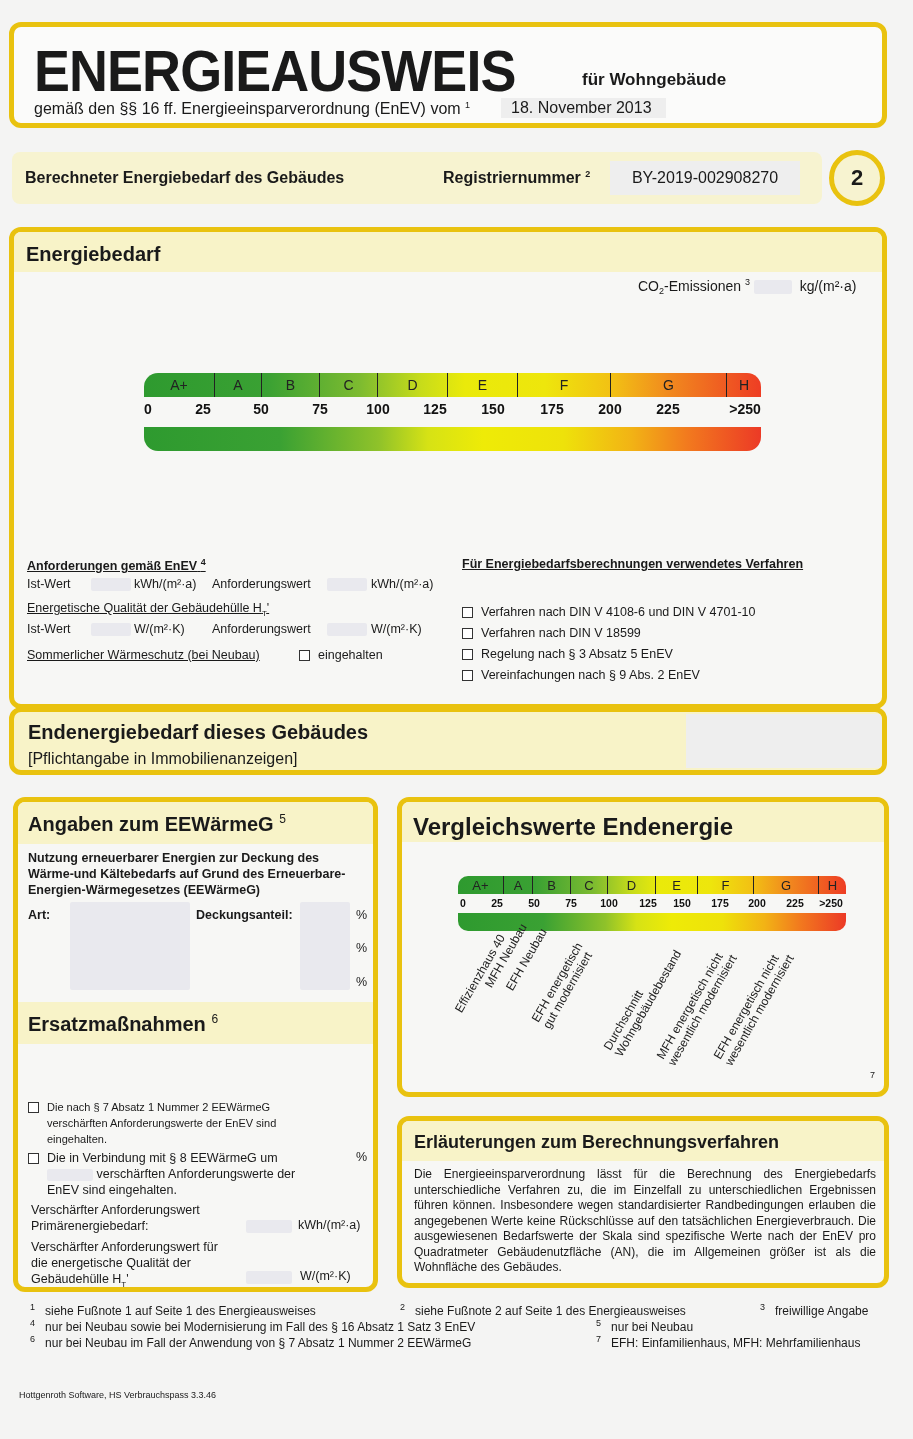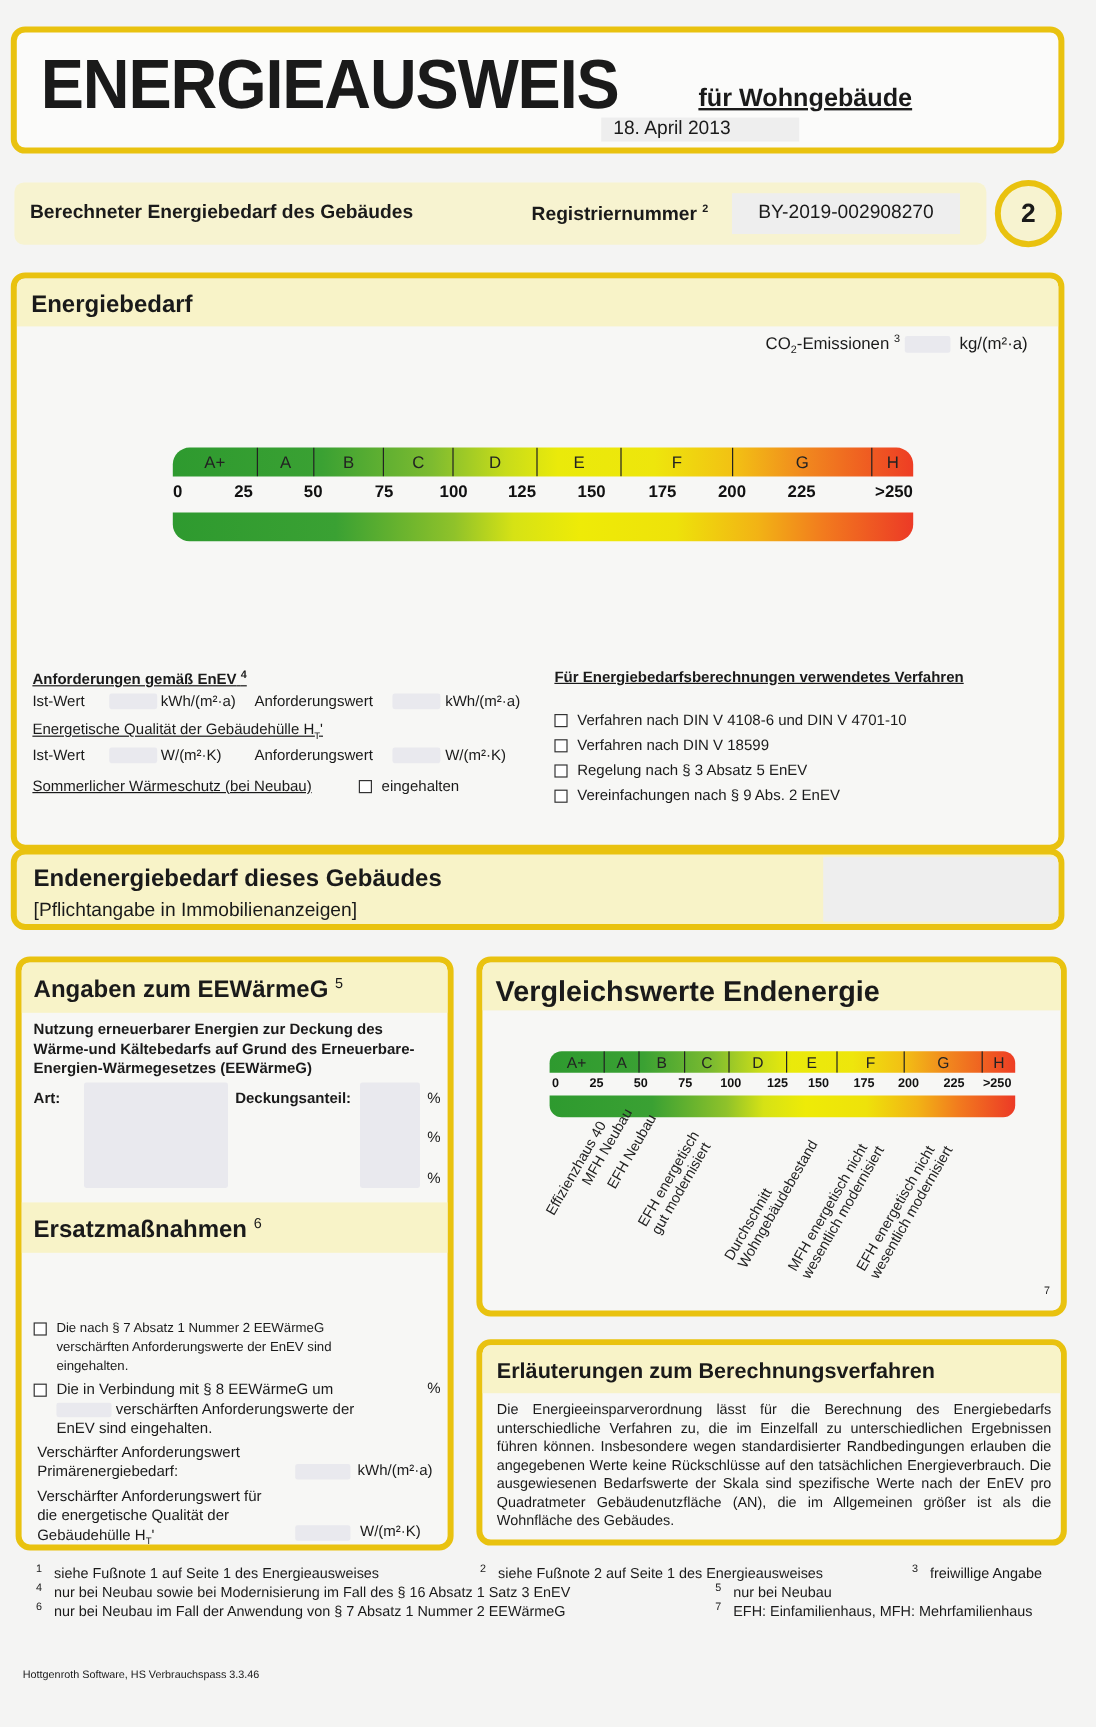--- a/index.html
+++ b/index.html
@@ -20,22 +20,25 @@
   .scale .tick{position:absolute;transform:translateX(-50%);font-weight:bold;color:#111;}
   .scale .bot{position:absolute;left:0;height:24px;border-radius:0 0 14px 14px;
     background:linear-gradient(to right,#2e9a2f 0%,#3aa133 22%,#8fc22a 38%,#d6e215 46%,#eeeb07 55%,#eee20a 68%,#f2b315 79%,#f27a1e 88%,#ec3a26 100%);}
   .rot{position:absolute;transform-origin:left bottom;transform:rotate(-60deg);font-size:12px;line-height:13px;white-space:nowrap;color:#222;}
 </style>
 </head>
 <body>
 
 <div class="ybox" style="left:9px;top:22px;width:878px;height:106px;background:#fbfbfa;">
   <div class="abs" style="left:20px;top:10px;font-size:58px;font-weight:bold;letter-spacing:-1px;transform:scaleX(0.93);transform-origin:left;">ENERGIEAUSWEIS</div>
-  <div class="abs" style="left:568px;top:43px;font-size:21px;font-weight:bold;text-decoration:underline;">für Wohngebäude</div>
-  <div class="abs" style="left:487px;top:71px;font-size:16px;background:#eeeeee;padding:1px 10px;width:145px;">18. April 2013</div>
+  <div class="abs" style="left:568px;top:43px;font-size:17px;font-weight:bold;">für Wohngebäude</div>
+  <div class="abs" style="left:20px;top:73px;font-size:16px;">
+    <span>gemäß den §§ 16 ff. Energieeinsparverordnung (EnEV) vom</span> <sup>1</sup>
+  </div>
+  <div class="abs" style="left:487px;top:71px;font-size:16px;background:#eeeeee;padding:1px 10px;width:145px;">18. November 2013</div>
 </div>
 
 <div class="abs" style="left:12px;top:152px;width:810px;height:52px;background:#f7f3d0;border-radius:8px;"></div>
 <div class="abs" style="left:25px;top:169px;font-size:16px;font-weight:bold;">Berechneter Energiebedarf des Gebäudes</div>
 <div class="abs" style="left:443px;top:169px;font-size:16px;font-weight:bold;">
   <span>Registriernummer</span> <sup>2</sup>
 </div>
 <div class="abs" style="left:610px;top:161px;width:190px;height:34px;line-height:34px;background:#eeeeee;text-align:center;font-size:16px;">BY-2019-002908270</div>
 <div class="abs" style="left:829px;top:150px;width:46px;height:46px;border:5px solid #e9c20f;border-radius:50%;background:#f7f3d0;text-align:center;line-height:46px;font-size:22px;font-weight:bold;">2</div>
 
@@ -96,21 +99,21 @@
       <span class="abs" style="left:344px;">W/(m²·K)</span>
     </div>
     <div style="margin-top:10px;position:relative;height:16px;">
       <span class="abs u" style="left:0;">Sommerlicher Wärmeschutz (bei Neubau)</span>
       <span class="abs" style="left:272px;"><span class="cb"></span><span>eingehalten</span></span>
     </div>
   </div>
 
   <div class="abs" style="left:448px;top:325px;font-size:12.5px;width:420px;">
     <div style="font-weight:bold;" class="u">Für Energiebedarfsberechnungen verwendetes Verfahren</div>
-    <div style="margin-top:22px;"><span class="cb"></span><span>Verfahren nach DIN V 4108-6 und DIN V 4701-10</span></div>
+    <div style="margin-top:34px;"><span class="cb"></span><span>Verfahren nach DIN V 4108-6 und DIN V 4701-10</span></div>
     <div style="margin-top:7px;"><span class="cb"></span><span>Verfahren nach DIN V 18599</span></div>
     <div style="margin-top:7px;"><span class="cb"></span><span>Regelung nach § 3 Absatz 5 EnEV</span></div>
     <div style="margin-top:7px;"><span class="cb"></span><span>Vereinfachungen nach § 9 Abs. 2 EnEV</span></div>
   </div>
 </div>
 
 <div class="ybox" style="left:9px;top:707px;width:878px;height:68px;background:#f8f3c8;overflow:hidden;">
   <div class="abs" style="left:14px;top:9px;font-size:20px;font-weight:bold;">Endenergiebedarf dieses Gebäudes</div>
   <div class="abs" style="left:14px;top:38px;font-size:16px;text-align:center;">[Pflichtangabe in Immobilienanzeigen]</div>
   <div class="abs" style="left:672px;top:2px;width:198px;height:54px;background:#eeeeee;"></div>

